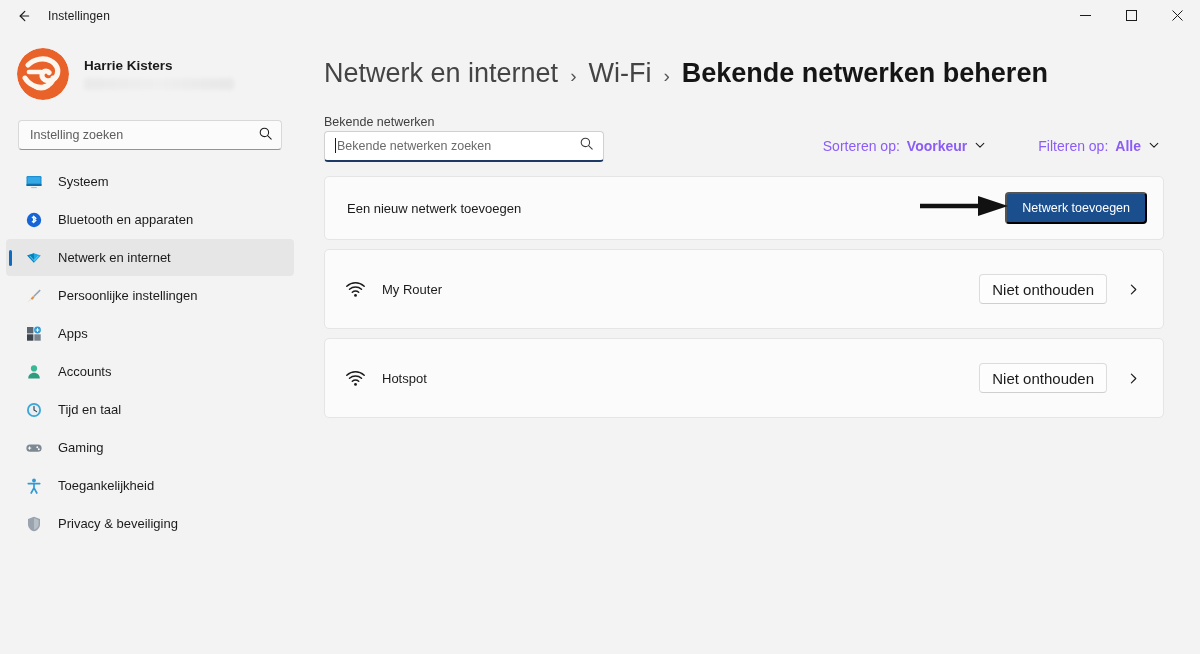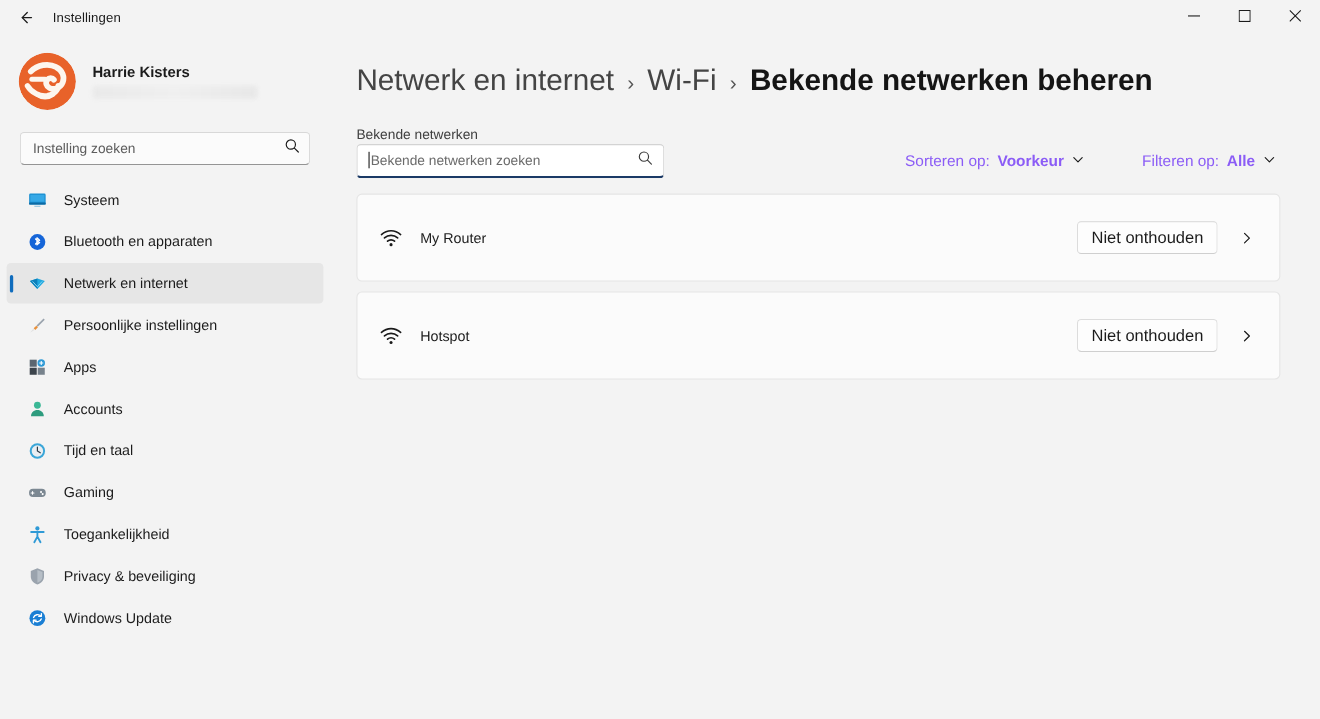--- a/index.html
+++ b/index.html
@@ -490,31 +490,20 @@
         <div class="nav-item">
           <span class="nav-ico">
             <svg width="18" height="18" viewBox="0 0 18 18">
               <path d="M9 1.7 15 4v5.2c0 3.6-2.6 6.3-6 7.1-3.4-.8-6-3.5-6-7.1V4z" fill="#9aa3ad"></path>
               <path d="M9 3.1 13.6 4.9v4.3c0 2.8-2 4.9-4.6 5.6z" fill="#b6bec6"></path>
             </svg>
           </span>
           <span class="nav-label">Privacy &amp; beveiliging</span>
         </div>
 
-        <div class="nav-item">
-          <span class="nav-ico">
-            <svg width="18" height="18" viewBox="0 0 18 18">
-              <circle cx="9" cy="9" r="7.2" fill="#1a7fd4"></circle>
-              <path d="M12.1 7.1A3.9 3.9 0 0 0 5.5 8.3" fill="none" stroke="#fff" stroke-width="1.25" stroke-linecap="round"></path>
-              <path d="M5.9 10.9a3.9 3.9 0 0 0 6.6-1.2" fill="none" stroke="#fff" stroke-width="1.25" stroke-linecap="round"></path>
-              <path d="M12.6 4.8v2.4h-2.4M5.4 13.2v-2.4h2.4" fill="none" stroke="#fff" stroke-width="1.25" stroke-linecap="round" stroke-linejoin="round"></path>
-            </svg>
-          </span>
-          <span class="nav-label">Windows Update</span>
-        </div>
 
       </div>
     </div>
 
     <div class="main">
 
       <div class="breadcrumb">
         <span class="crumb">Netwerk en internet</span>
         <span class="crumb-sep">›</span>
         <span class="crumb">Wi-Fi</span>
@@ -552,20 +541,33 @@
             <span class="dd-value">Alle</span>
             <span>
               <svg width="12" height="12" viewBox="0 0 12 12" fill="none">
                 <path d="M2.2 4.3 6 8.1 9.8 4.3" stroke="#1b1b1b" stroke-width="1.05" stroke-linecap="round" stroke-linejoin="round"></path>
               </svg>
             </span>
           </div>
         </div>
       </div>
 
+      <div class="card add-card">
+        <span class="card-title">Een nieuw netwerk toevoegen</span>
+        <span class="card-spacer"></span>
+
+        <span class="annot-arrow">
+          <svg width="92" height="24" viewBox="0 0 92 24">
+            <path d="M0 9.8h62v4.4H0z" fill="#111"></path>
+            <path d="M58 2 88 12 58 22z" fill="#111"></path>
+          </svg>
+        </span>
+
+        <button class="btn-primary">Netwerk toevoegen</button>
+      </div>
 
       <div class="card net-card">
         <span class="wifi-ico">
           <svg width="21" height="21" viewBox="0 0 21 21" fill="none">
             <path d="M1.8 7.2C4.3 5 7.3 3.8 10.5 3.8s6.2 1.2 8.7 3.4" stroke="#1b1b1b" stroke-width="1.5" stroke-linecap="round"></path>
             <path d="M4.5 10.3c1.7-1.5 3.8-2.3 6-2.3s4.3.8 6 2.3" stroke="#1b1b1b" stroke-width="1.5" stroke-linecap="round"></path>
             <path d="M7.3 13.3c.9-.8 2-1.3 3.2-1.3s2.3.5 3.2 1.3" stroke="#1b1b1b" stroke-width="1.5" stroke-linecap="round"></path>
             <circle cx="10.5" cy="16.4" r="1.4" fill="#1b1b1b"></circle>
           </svg>
         </span>

